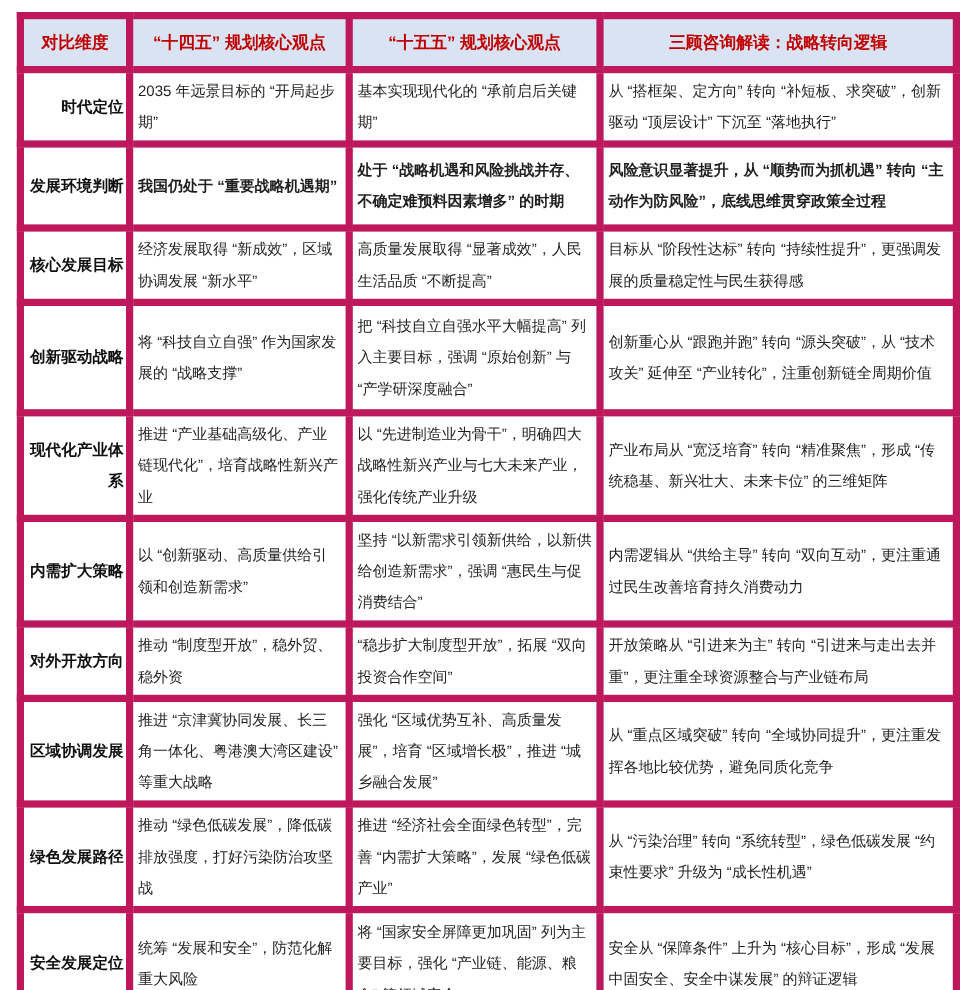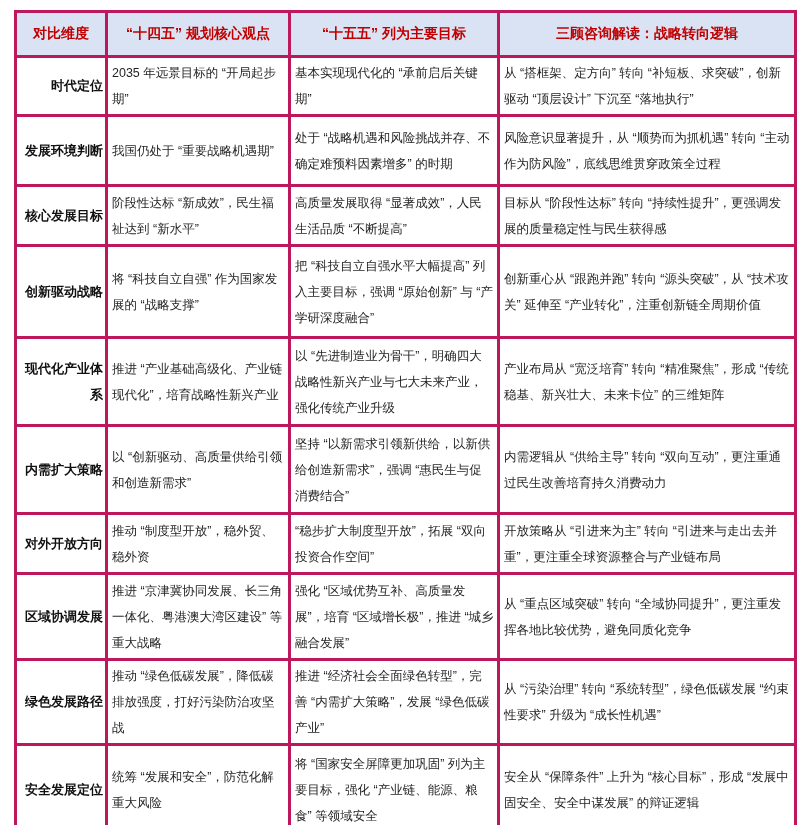--- a/index.html
+++ b/index.html
@@ -12,21 +12,21 @@
     height: 825px;
     background: #ffffff;
     padding: 10px 7px 0 14px;
   }
   table.cmp {
     border-collapse: collapse;
     width: 780px;
     table-layout: fixed;
   }
   table.cmp th, table.cmp td {
-    border: 3px solid #be185d;
+    border: 6px solid #be185d;
     vertical-align: middle;
     word-break: break-all;
   }
   table.cmp th {
     background: #dae3f3;
     color: #c00000;
     font-weight: bold;
     font-size: 14px;
     text-align: center;
     height: 45px;
@@ -44,21 +44,21 @@
     font-size: 13px;
     text-align: right;
     color: #111111;
     padding: 2px 2px;
   }
   col.c1 { width: 91px; }
   col.c2 { width: 183px; }
   col.c3 { width: 209px; }
   col.c4 { width: 297px; }
   tr.h68 td { height: 56px; }
-  tr.h70 td { height: 70px; }
+  tr.h70 td { height: 70px; font-weight: bold; }
   tr.h60 td { height: 60px; }
   tr.h92 td { height: 92px; }
   tr.h88 td { height: 88px; }
   tr.h86 td { height: 86px; }
   tr.h62 td { height: 62px; }
   tr.h90 td { height: 90px; }
 </style>
 </head>
 <body>
 
@@ -67,40 +67,40 @@
     <colgroup>
       <col class="c1">
         <col class="c2">
         <col class="c3">
         <col class="c4">
     </colgroup>
     <thead>
       <tr>
         <th>对比维度</th>
         <th>“十四五” 规划核心观点</th>
-        <th>“十五五” 列为主要目标</th>
+        <th>“十五五” 规划核心观点</th>
         <th>三顾咨询解读：战略转向逻辑</th>
       </tr>
     </thead>
     <tbody>
       <tr class="h68">
         <td class="dim">时代定位</td>
         <td>2035 年远景目标的 “开局起步期”</td>
         <td>基本实现现代化的 “承前启后关键期”</td>
         <td>从 “搭框架、定方向” 转向 “补短板、求突破”，创新驱动 “顶层设计” 下沉至 “落地执行”</td>
       </tr>
       <tr class="h70">
         <td class="dim">发展环境判断</td>
         <td>我国仍处于 “重要战略机遇期”</td>
         <td>处于 “战略机遇和风险挑战并存、不确定难预料因素增多” 的时期</td>
         <td>风险意识显著提升，从 “顺势而为抓机遇” 转向 “主动作为防风险”，底线思维贯穿政策全过程</td>
       </tr>
       <tr class="h60">
         <td class="dim">核心发展目标</td>
-        <td>阶段性达标 “新成效”，民生福祉达到 “新水平”</td>
+        <td>经济发展取得 “新成效”，区域协调发展 “新水平”</td>
         <td>高质量发展取得 “显著成效”，人民生活品质 “不断提高”</td>
         <td>目标从 “阶段性达标” 转向 “持续性提升”，更强调发展的质量稳定性与民生获得感</td>
       </tr>
       <tr class="h92">
         <td class="dim">创新驱动战略</td>
         <td>将 “科技自立自强” 作为国家发展的 “战略支撑”</td>
         <td>把 “科技自立自强水平大幅提高” 列入主要目标，强调 “原始创新” 与 “产学研深度融合”</td>
         <td>创新重心从 “跟跑并跑” 转向 “源头突破”，从 “技术攻关” 延伸至 “产业转化”，注重创新链全周期价值</td>
       </tr>
       <tr class="h88">

